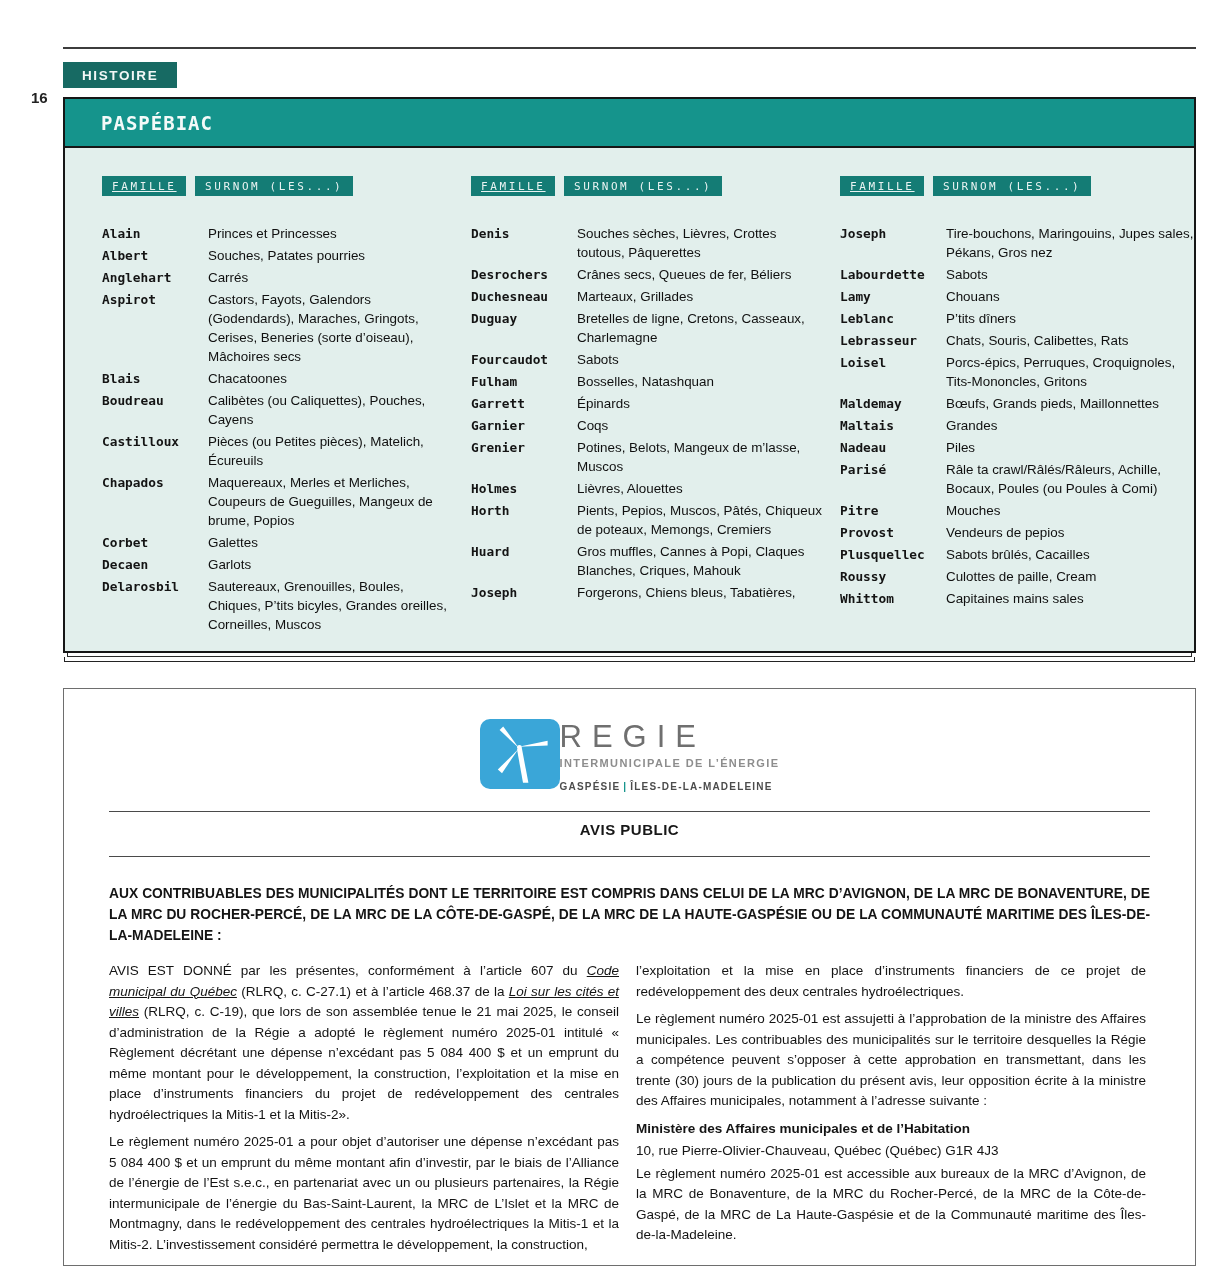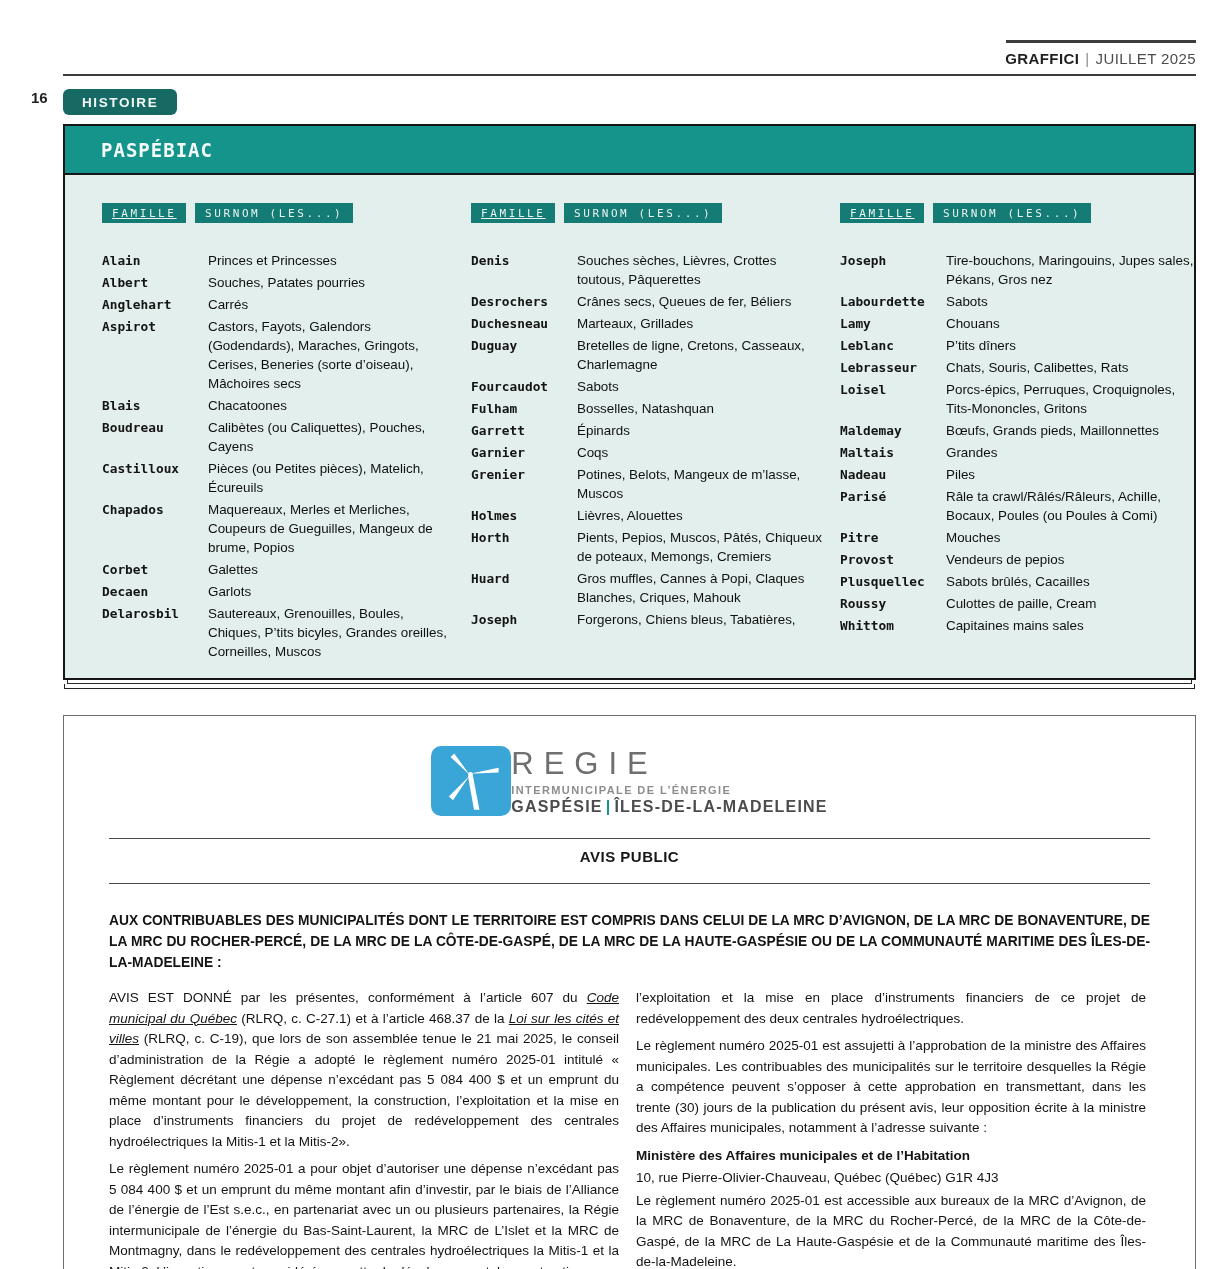--- a/index.html
+++ b/index.html
@@ -13,21 +13,21 @@
   .mast-rule-short{width:190px;border-top:3px solid #3c3c3c;margin-bottom:7px;}
   .mast-line{font-size:15px;letter-spacing:.4px;white-space:nowrap;}
   .mast-brand{font-weight:bold;color:#1f1f1f;}
   .mast-sep{color:#8a8a8a;font-weight:normal;padding:0 6px;}
   .mast-issue{color:#4c4c4c;}
   .mast-rule-long{border-top:2px solid #3c3c3c;margin-top:7px;}
   
   .pageno{position:absolute;left:31px;top:89px;font-size:15px;font-weight:bold;color:#222;text-align:center;}
   .section-tag{
     display:inline-block;margin:13px 0 0 63px;padding:6px 19px 5px 19px;
-    background:#176a63;color:#f2f7f6;font-weight:bold;font-size:13.5px;letter-spacing:1.6px;border-radius:6px;
+    background:#176a63;color:#f2f7f6;font-weight:bold;font-size:13.5px;letter-spacing:1.6px;
   }
   
   .banner{
     margin:9px 32px 0 63px;background:#15948c;border:2px solid #161616;
     padding:13px 0 12px 36px;
   }
   .banner-title{
     color:#f4faf9;font-family:"DejaVu Sans Mono",monospace;font-weight:bold;
     font-size:19px;letter-spacing:1px;
   }
@@ -60,21 +60,21 @@
   .logo-row{display:flex;justify-content:center;align-items:flex-start;height:82px;}
   .logo-square{
     width:80px;height:70px;background:#3aa6d8;border-radius:10px;flex:0 0 auto;
     display:flex;align-items:center;justify-content:center;
   }
   .logo-text{padding-top:2px;}
   .logo-name{
     font-size:31px;letter-spacing:10px;color:#6f6f6f;font-weight:normal;line-height:1.05;
   }
   .logo-line1{font-size:11px;font-weight:bold;letter-spacing:1.4px;color:#8d8d8d;margin-top:3px;}
-  .logo-line2{font-size:16px;font-weight:bold;letter-spacing:1.2px;color:#4c4c4c;margin-top:2px;}
+  .logo-line2{font-size:10px;font-weight:bold;letter-spacing:1.2px;color:#4c4c4c;margin-top:12px;}
   .logo-line2 .pipe{color:#15948c;font-weight:bold;padding:0 3px;}
   .notice-rule{border-top:1.5px solid #4a4a4a;margin:10px 0 0 0;}
   .notice-title{
     text-align:center;font-weight:bold;font-size:15px;letter-spacing:.5px;
     padding:9px 0 8px 0;color:#171717;
   }
   .salutation{
     margin-top:26px;font-weight:bold;font-size:13.8px;line-height:21px;
     text-align:justify;color:#141414;
   }
@@ -85,26 +85,20 @@
   .ref{font-style:italic;text-decoration:underline;}
   .addr-name{font-weight:bold;}
 </style>
 </head>
 <body>
 
 <div class="page">
 
   
   <div class="mast">
-    <div class="mast-right">
-      <div class="mast-rule-short"></div>
-      <div class="mast-line">
-        <span class="mast-brand">GRAFFICI</span><span class="mast-sep">|</span><span class="mast-issue">JUILLET 2025</span>
-      </div>
-    </div>
     <div class="mast-rule-long"></div>
   </div>
 
   
   <div class="pageno">16</div>
   <div class="section-tag">HISTOIRE</div>
 
   
   <div class="banner">
     <span class="banner-title">PASPÉBIAC</span>

